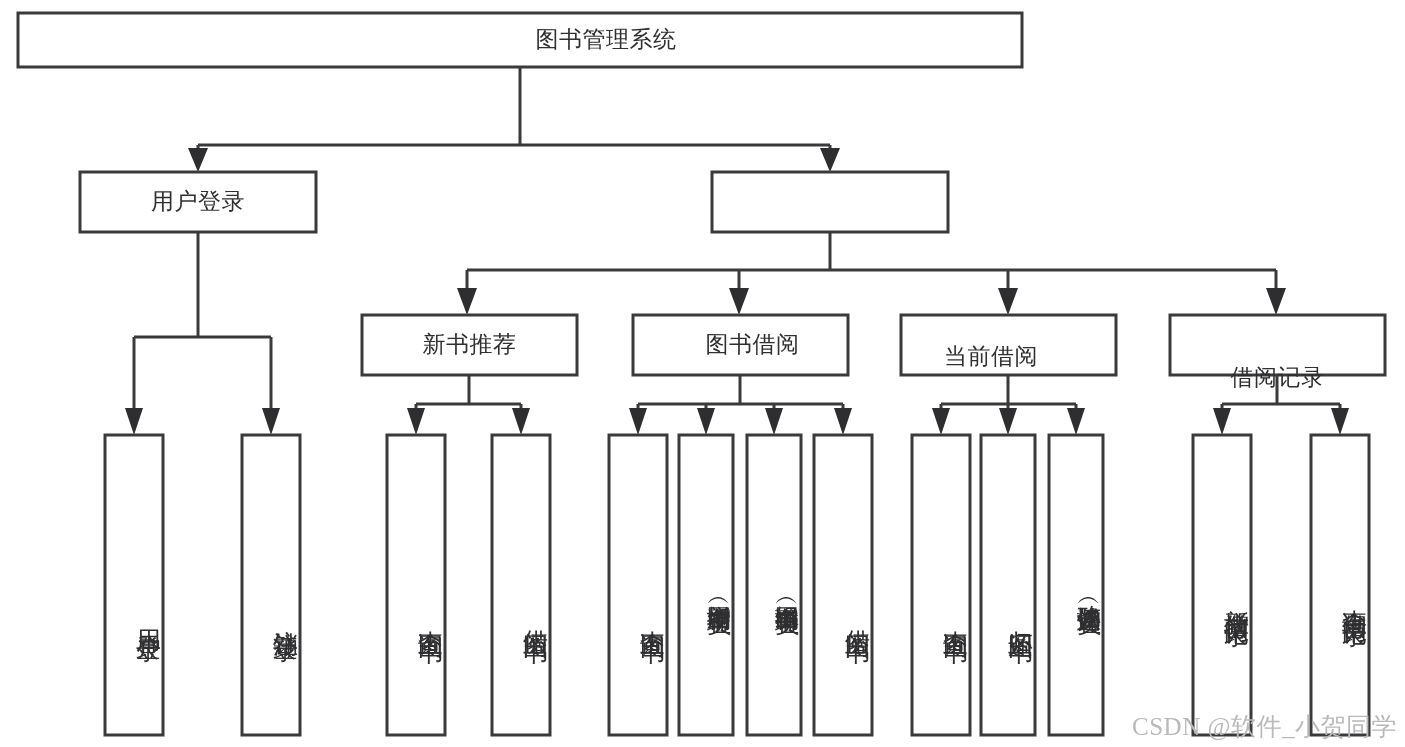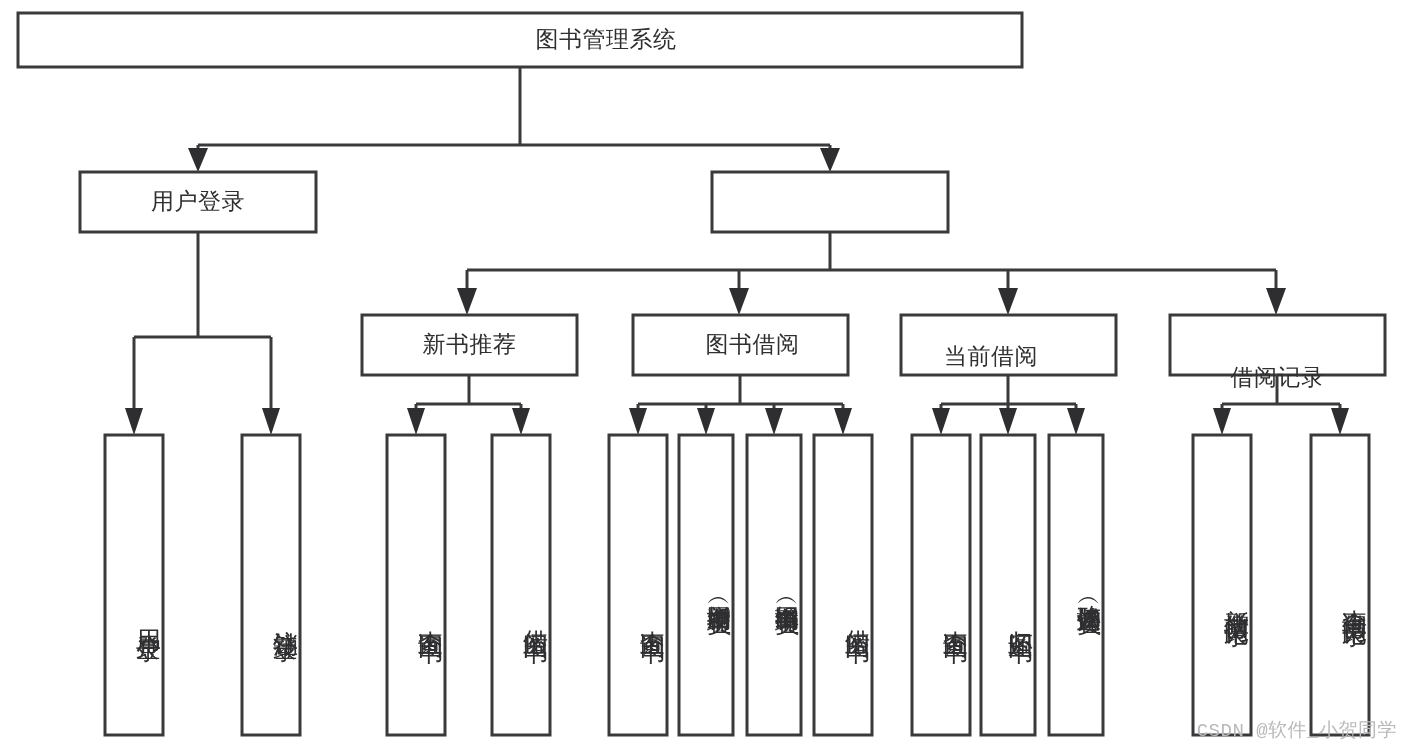--- a/index.html
+++ b/index.html
@@ -67,25 +67,25 @@
     padding-top: 6px;
   }
   .node-label.vertical.two-col {
     font-size: 24px;
     letter-spacing: 1px;
   }
   .watermark {
     position: absolute;
     right: 8px;
     bottom: 4px;
-    font-size: 19px;
+    font-size: 25px;
     color: #b9b9bb;
     letter-spacing: 0.5px;
     white-space: nowrap;
-    font-family: Liberation Mono, monospace;
+    font-family: Liberation Serif, serif;
   }
 </style>
 </head>
 <body>
 
 <div id="diagram-root">
 
   <svg id="tree-svg" viewBox="0 0 1405 747">
 
     <rect class="node-box" x="18" y="13" width="1004" height="54"></rect>

